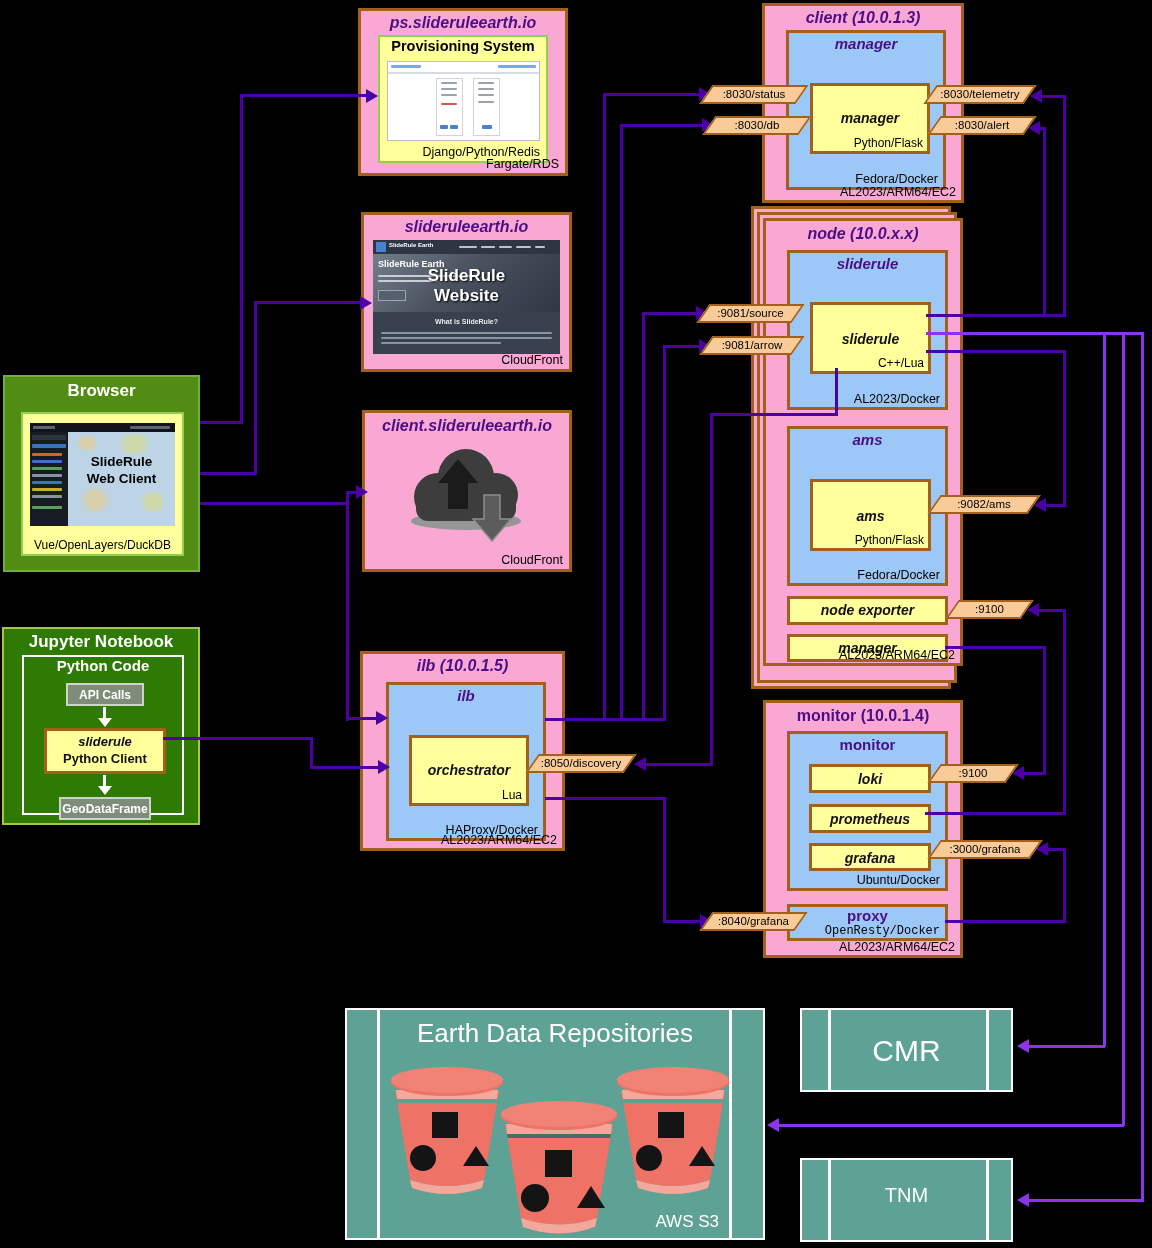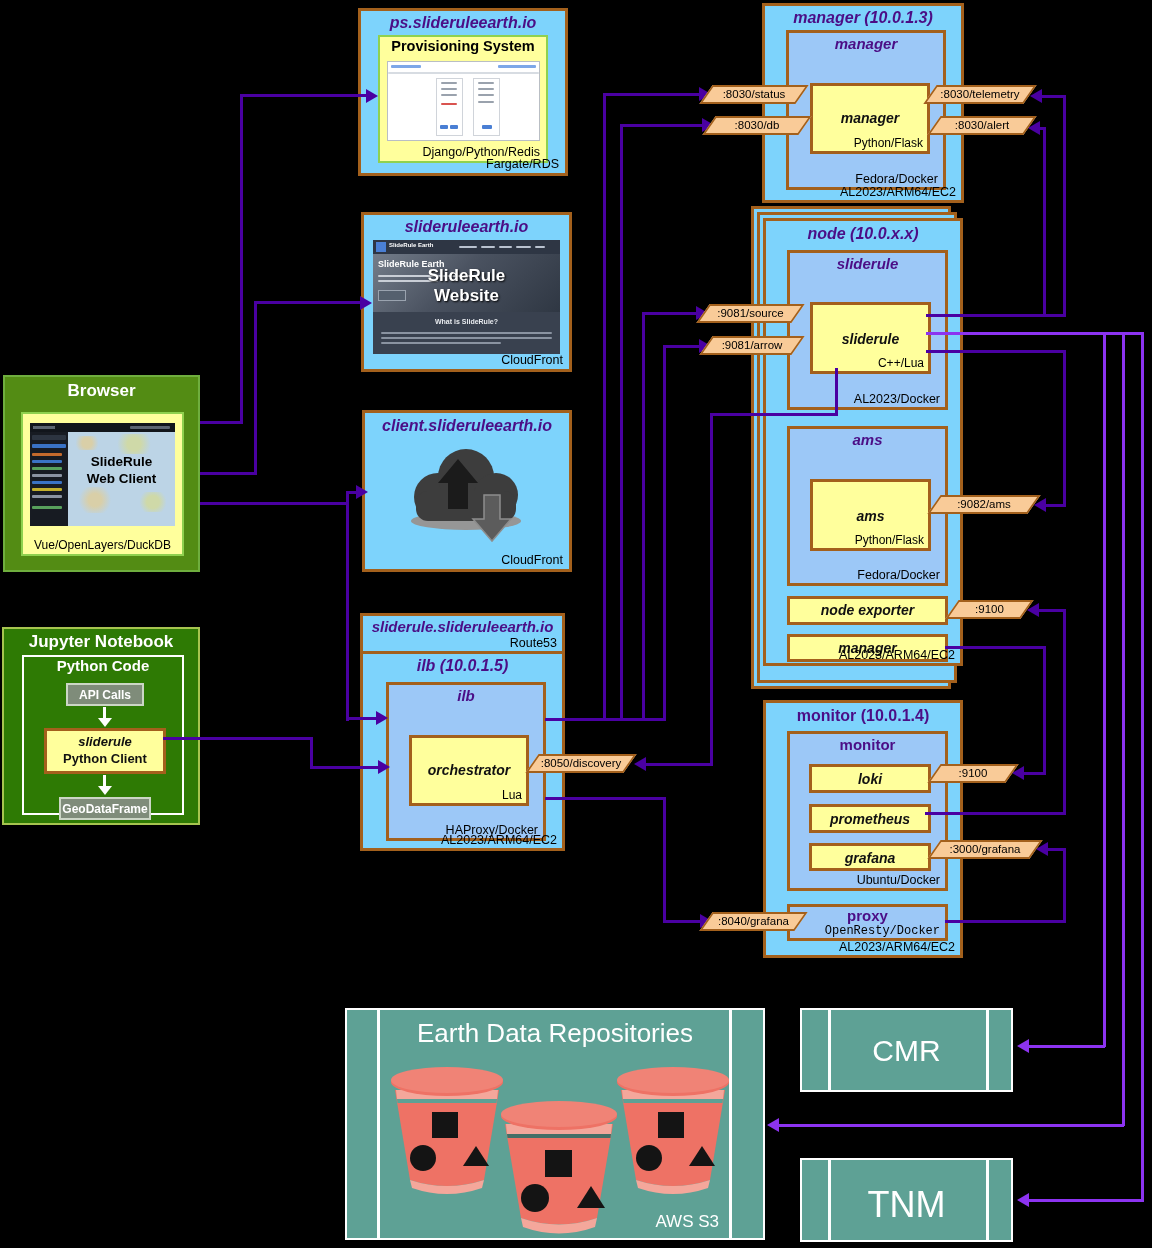--- a/index.html
+++ b/index.html
@@ -1,18 +1,18 @@
 <!DOCTYPE html>
 <html><head>
 <meta charset="utf-8">
 <style>
   html,body{margin:0;padding:0;background:#000;}
   #canvas{position:relative;width:1152px;height:1248px;background:#000;overflow:hidden;
           font-family:"Liberation Sans",sans-serif;}
-  .gbox{position:absolute;background:#7dd3fc;border:3px solid #a3601c;box-sizing:border-box;}
+  .gbox{position:absolute;background:#f9a8d4;border:3px solid #a3601c;box-sizing:border-box;}
   .bbox{position:absolute;background:#9cc8f7;border:3px solid #a3601c;box-sizing:border-box;}
   .ybox{position:absolute;background:#ffff9c;border:3px solid #a3601c;box-sizing:border-box;}
   .ptitle{position:absolute;left:0;right:0;text-align:center;color:#4b0e86;font-weight:bold;font-style:italic;font-size:16px;}
   .ptitle.up{font-style:normal;}
   .corner{position:absolute;color:#000;font-size:12.5px;white-space:nowrap;}
   .appname{position:absolute;left:0;right:0;text-align:center;color:#111;font-weight:bold;font-style:italic;font-size:14px;}
   .tag{position:absolute;background:#f9cb98;border:2px solid #a3601c;transform:skewX(-35deg);z-index:5;box-sizing:border-box;}
   .tag span{display:block;transform:skewX(35deg);font-size:11.5px;color:#000;text-align:center;line-height:15px;white-space:nowrap;}
   .wire{position:absolute;background:#4a00a2;z-index:3;}
   .wire.lt{background:#8c33f0;}
@@ -153,40 +153,36 @@
       <div class="ybox" style="left:20px;top:71px;width:122px;height:46px;border-width:3px;">
         <div style="position:absolute;left:0;right:0;top:3px;text-align:center;color:#111;font-weight:bold;font-style:italic;font-size:13px;">sliderule</div>
         <div style="position:absolute;left:0;right:0;top:20px;text-align:center;color:#111;font-weight:bold;font-size:13px;">Python Client</div>
       </div>
       <div class="wire" style="left:79px;top:118px;width:3px;height:12px;background:#fff;"></div>
       <div style="position:absolute;left:74px;top:129px;width:0;height:0;border-left:7px solid transparent;border-right:7px solid transparent;border-top:9px solid #fff;"></div>
       <div class="chip" style="left:35px;top:140px;width:92px;height:23px;line-height:20px;">GeoDataFrame</div>
     </div>
   </div>
 
-  <div class="gbox" style="left:360px;top:613px;width:205px;height:41px;">
-    <div class="ptitle" style="top:2px;font-size:15px;">sliderule.slideruleearth.io</div>
-    <div class="corner" style="right:5px;bottom:1px;">Route53</div>
-  </div>
 
   <div class="gbox" style="left:360px;top:651px;width:205px;height:200px;">
     <div class="ptitle" style="top:3px;">ilb (10.0.1.5)</div>
     <div class="bbox" style="left:23px;top:28px;width:160px;height:159px;">
       <div class="ptitle" style="top:2px;font-size:15px;">ilb</div>
       <div class="ybox" style="left:20px;top:50px;width:120px;height:71px;">
         <div class="appname" style="top:24px;">orchestrator</div>
         <div class="corner" style="right:4px;bottom:1px;font-size:12px;">Lua</div>
       </div>
       <div class="corner" style="right:5px;bottom:1px;">HAProxy/Docker</div>
     </div>
     <div class="corner" style="right:5px;bottom:1px;">AL2023/ARM64/EC2</div>
   </div>
 
   <div class="gbox" style="left:762px;top:3px;width:202px;height:200px;">
-    <div class="ptitle" style="top:3px;">manager (10.0.1.3)</div>
+    <div class="ptitle" style="top:3px;">client (10.0.1.3)</div>
     <div class="bbox" style="left:21px;top:24px;width:160px;height:160px;">
       <div class="ptitle" style="top:2px;font-size:15px;">manager</div>
       <div class="ybox" style="left:21px;top:50px;width:120px;height:71px;">
         <div class="appname" style="top:24px;">manager</div>
         <div class="corner" style="right:4px;bottom:1px;font-size:12px;">Python/Flask</div>
       </div>
       <div class="corner" style="right:5px;bottom:1px;">Fedora/Docker</div>
     </div>
     <div class="corner" style="right:5px;bottom:1px;">AL2023/ARM64/EC2</div>
   </div>
@@ -285,21 +281,21 @@
   </div>
 
   <div class="teal" style="left:800px;top:1008px;width:213px;height:84px;">
     <div class="tealstripe" style="left:26px;"></div>
     <div class="tealstripe" style="left:184px;"></div>
     <div class="teallabel" style="top:24px;font-size:30px;">CMR</div>
   </div>
   <div class="teal" style="left:800px;top:1158px;width:213px;height:84px;">
     <div class="tealstripe" style="left:26px;"></div>
     <div class="tealstripe" style="left:184px;"></div>
-    <div class="teallabel" style="top:24px;font-size:36px;">TNM</div>
+    <div class="teallabel" style="top:24px;font-size:20px;">TNM</div>
   </div>
 
   <div class="tag" style="left:706px;top:85px;width:96px;height:19px;">
       <span>:8030/status</span>
     </div>
   <div class="tag" style="left:709px;top:116px;width:96px;height:19px;">
       <span>:8030/db</span>
     </div>
   <div class="tag" style="left:930px;top:85px;width:100px;height:19px;">
       <span>:8030/telemetry</span>

